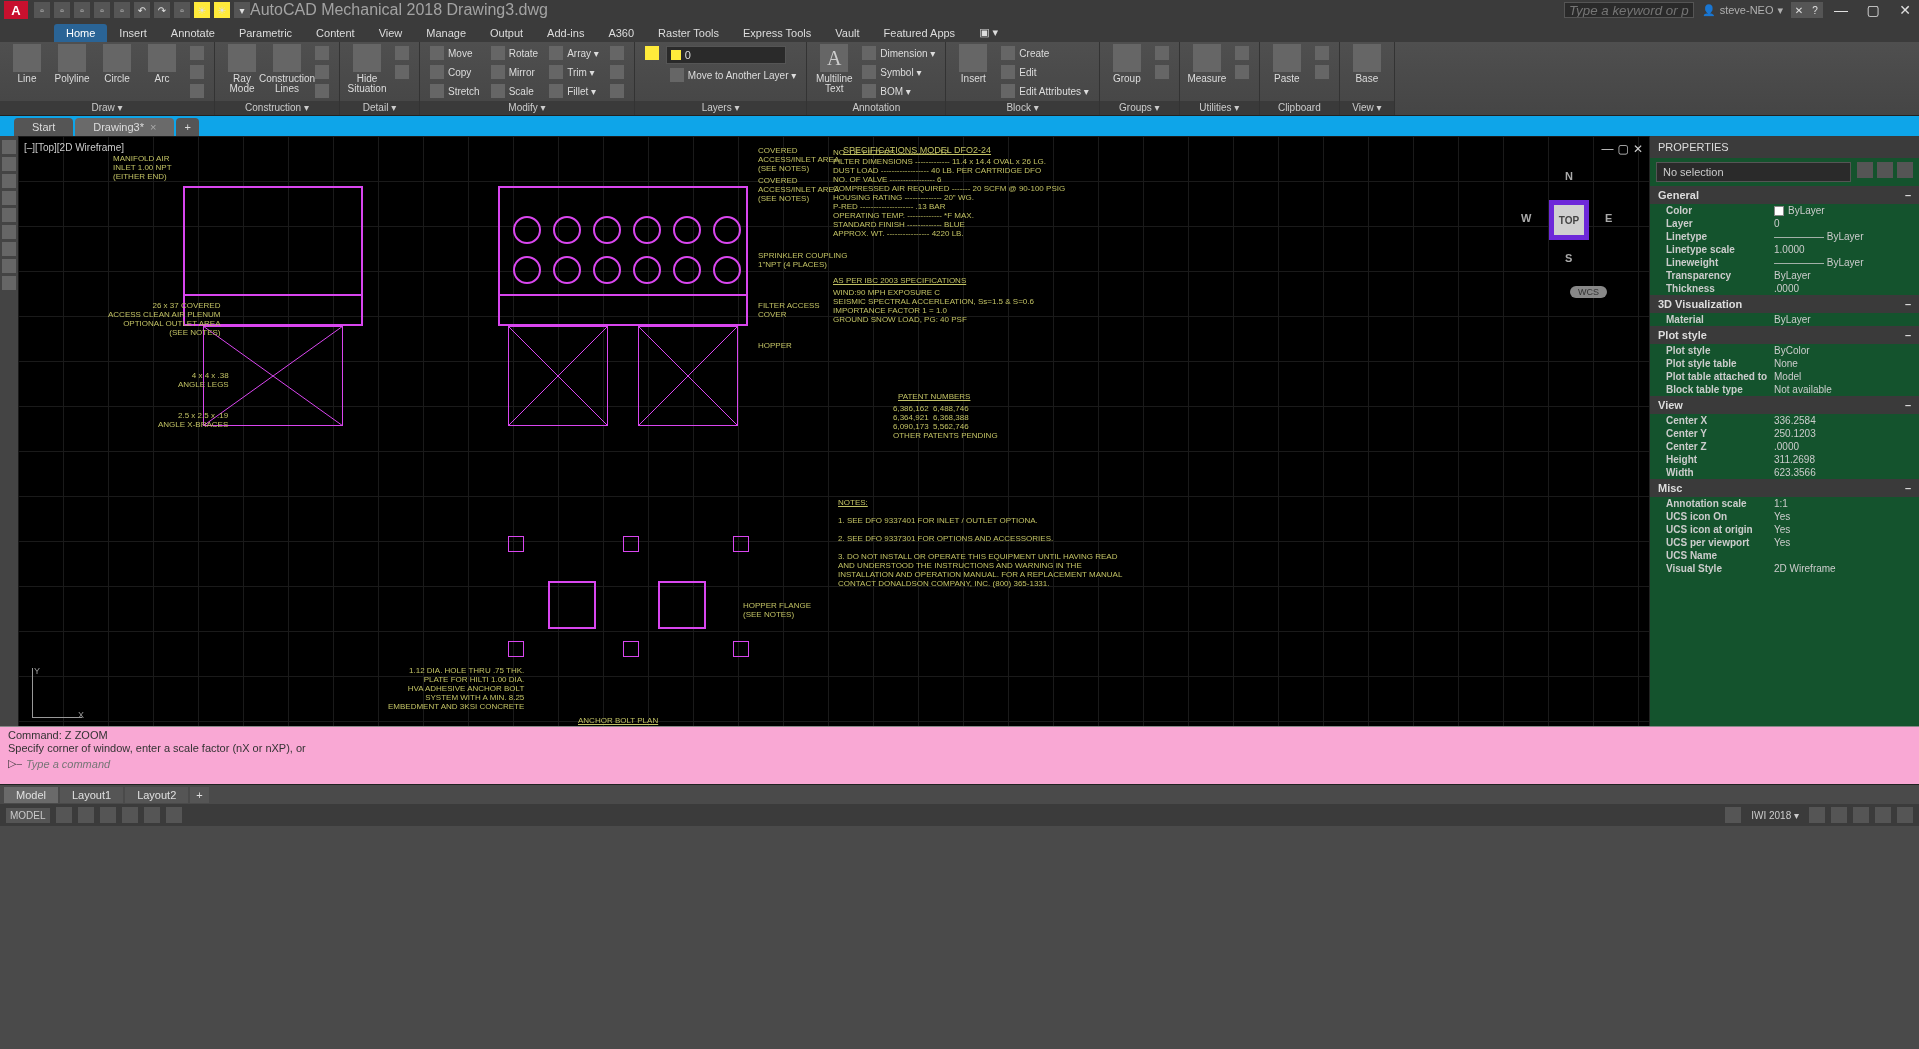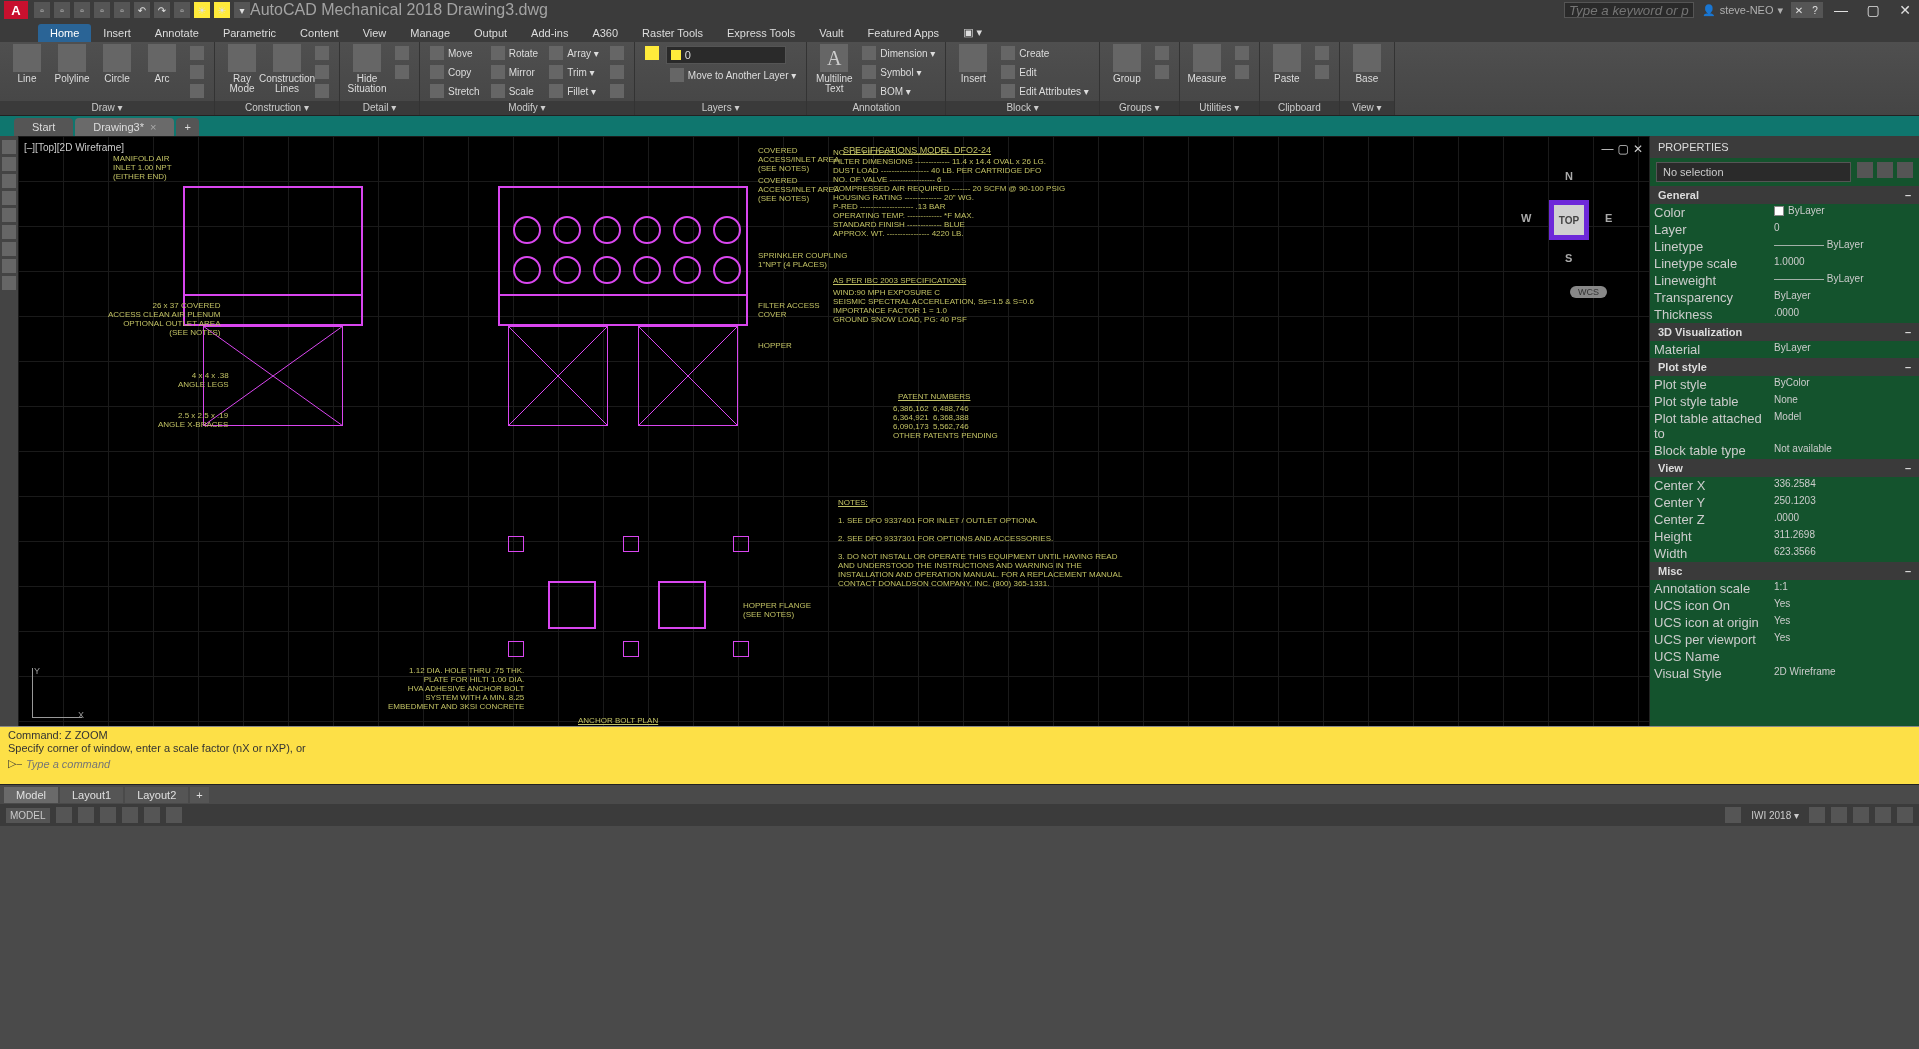--- a/index.html
+++ b/index.html
@@ -10,40 +10,40 @@
 .app-logo { width: 24px; height: 18px; background: #c8102e; color: #fff; font-weight: bold; display: flex; align-items: center; justify-content: center; font-size: 13px; margin-right: 6px; }
 .qat { display: flex; gap: 4px; align-items: center; }
 .qat-btn { width: 16px; height: 16px; background: #555; display: flex; align-items: center; justify-content: center; font-size: 10px; cursor: pointer; }
 .title-text { flex: 1; text-align: left; color: #a3a3a3; font-size: 16px; }
 .search-box { width: 130px; height: 16px; background: #2a2a2a; border: 1px solid #555; color: #888; padding: 0 4px; font-style: italic; }
 .user-box { margin: 0 8px; color: #b0b0b0; display: flex; align-items: center; gap: 4px; }
 .win-controls { display: flex; gap: 12px; margin-left: 8px; }
 .win-btn { width: 20px; height: 16px; display: flex; align-items: center; justify-content: center; cursor: pointer; font-size: 14px; }
 
 
-.menu-tabs { height: 22px; background: #3b3b3b; display: flex; align-items: flex-end; padding-left: 38px; }
+.menu-tabs { height: 22px; background: #3b3b3b; display: flex; align-items: flex-end; padding-left: 54px; }
 .menu-tab { padding: 3px 12px; color: #ddd; cursor: pointer; font-size: 11px; }
 .menu-tab.active { background: #2a6496; color: #fff; border-radius: 3px 3px 0 0; }
 
 
 .ribbon { height: 74px; background: linear-gradient(#4f4f4f, #454545); display: flex; border-bottom: 1px solid #222; }
 .ribbon-panel { border-right: 1px solid #333; padding: 2px 6px 0; display: flex; flex-direction: column; position: relative; }
 .panel-body { flex: 1; display: flex; align-items: flex-start; gap: 3px; }
 .panel-title { height: 14px; text-align: center; font-size: 10px; color: #ccc; background: #3a3a3a; margin: 0 -6px; padding-top: 1px; }
 .big-btn { display: flex; flex-direction: column; align-items: center; width: 42px; cursor: pointer; }
 .big-btn .ico { width: 28px; height: 28px; background: #666; margin-bottom: 2px; }
 .big-btn .lbl { font-size: 10px; text-align: center; color: #ddd; line-height: 10px; }
 .smalls { display: flex; flex-direction: column; gap: 1px; }
 .small-btn { display: flex; align-items: center; gap: 4px; cursor: pointer; height: 18px; padding: 0 4px; }
 .small-btn .si { width: 14px; height: 14px; background: #666; }
 .small-btn .sl { font-size: 10px; color: #ddd; }
 .layer-combo { width: 120px; height: 18px; background: #2a2a2a; border: 1px solid #555; color: #ddd; padding: 0 4px; display: flex; align-items: center; }
 
 
-.doc-tabs { height: 20px; background: #0f766e; display: flex; align-items: flex-end; padding-left: 14px; }
+.doc-tabs { height: 20px; background: #0ea5e9; display: flex; align-items: flex-end; padding-left: 14px; }
 .doc-tab { padding: 3px 18px; background: #555; color: #ddd; margin-right: 2px; border-radius: 4px 4px 0 0; cursor: pointer; font-size: 11px; position: relative; }
 .doc-tab.active { background: #6a6a6a; }
 .doc-tab .x { margin-left: 6px; color: #aaa; }
 
 
 .main { display: flex; height: 590px; }
 .left-tools { width: 18px; background: #444; display: flex; flex-direction: column; gap: 3px; padding-top: 4px; align-items: center; }
 .left-tools .t { width: 14px; height: 14px; background: #666; cursor: pointer; }
 
 .canvas { flex: 1; background: #000; position: relative; overflow: hidden; }
@@ -70,26 +70,26 @@
 .vc-dir { position: absolute; color: #aaa; font-size: 11px; font-weight: bold; }
 .wcs-badge { position: absolute; top: 150px; right: 42px; background: #888; color: #333; padding: 1px 8px; border-radius: 8px; font-size: 9px; }
 
 
 .props { width: 270px; background: #14532d; border-left: 1px solid #222; display: flex; flex-direction: column; }
 .props-head { height: 22px; background: #3b3b3b; display: flex; align-items: center; padding: 0 8px; font-size: 11px; color: #ddd; }
 .props-sel { margin: 4px 6px; height: 20px; background: #2a2a2a; border: 1px solid #555; padding: 0 6px; display: flex; align-items: center; color: #ccc; }
 .props-sel-btns { display: flex; gap: 4px; margin-right: 6px; margin-top: 4px; }
 .prop-cat { background: #3a3a3a; padding: 3px 8px; font-weight: bold; color: #ddd; font-size: 11px; display: flex; justify-content: space-between; cursor: pointer; }
 .prop-row { display: flex; padding: 1px 0; }
-.prop-row .k { width: 120px; padding-left: 4px; color: #ccc; font-size: 13px; }
+.prop-row .k { width: 120px; padding-left: 16px; color: #ccc; font-size: 10px; font-weight: bold; }
 .prop-row .v { flex: 1; color: #ccc; font-size: 10px; padding-left: 4px; }
 .bylayer-sw { display: inline-block; width: 10px; height: 10px; background: #fff; border: 1px solid #888; margin-right: 4px; vertical-align: middle; }
 
 
-.cmdarea { height: 58px; background: #fde047; color: #333; font-family: "Consolas", monospace; font-size: 11px; padding: 2px 8px; border-top: 1px solid #888; }
+.cmdarea { height: 58px; background: #f9a8d4; color: #333; font-family: "Consolas", monospace; font-size: 11px; padding: 2px 8px; border-top: 1px solid #888; }
 .cmdarea .hist { color: #333; line-height: 13px; }
 .cmdinput { display: flex; align-items: center; margin-top: 2px; }
 .cmdinput .prompt { margin-right: 4px; }
 .cmdinput input { flex: 1; border: none; background: transparent; font-family: inherit; font-size: 11px; font-style: italic; color: #666; outline: none; }
 
 
 .layout-tabs { height: 20px; background: #4a4a4a; display: flex; align-items: center; padding-left: 4px; border-top: 1px solid #222; }
 .layout-tab { padding: 2px 12px; background: #555; margin-right: 2px; cursor: pointer; font-size: 11px; }
 .layout-tab.active { background: #6a6a6a; }
 

